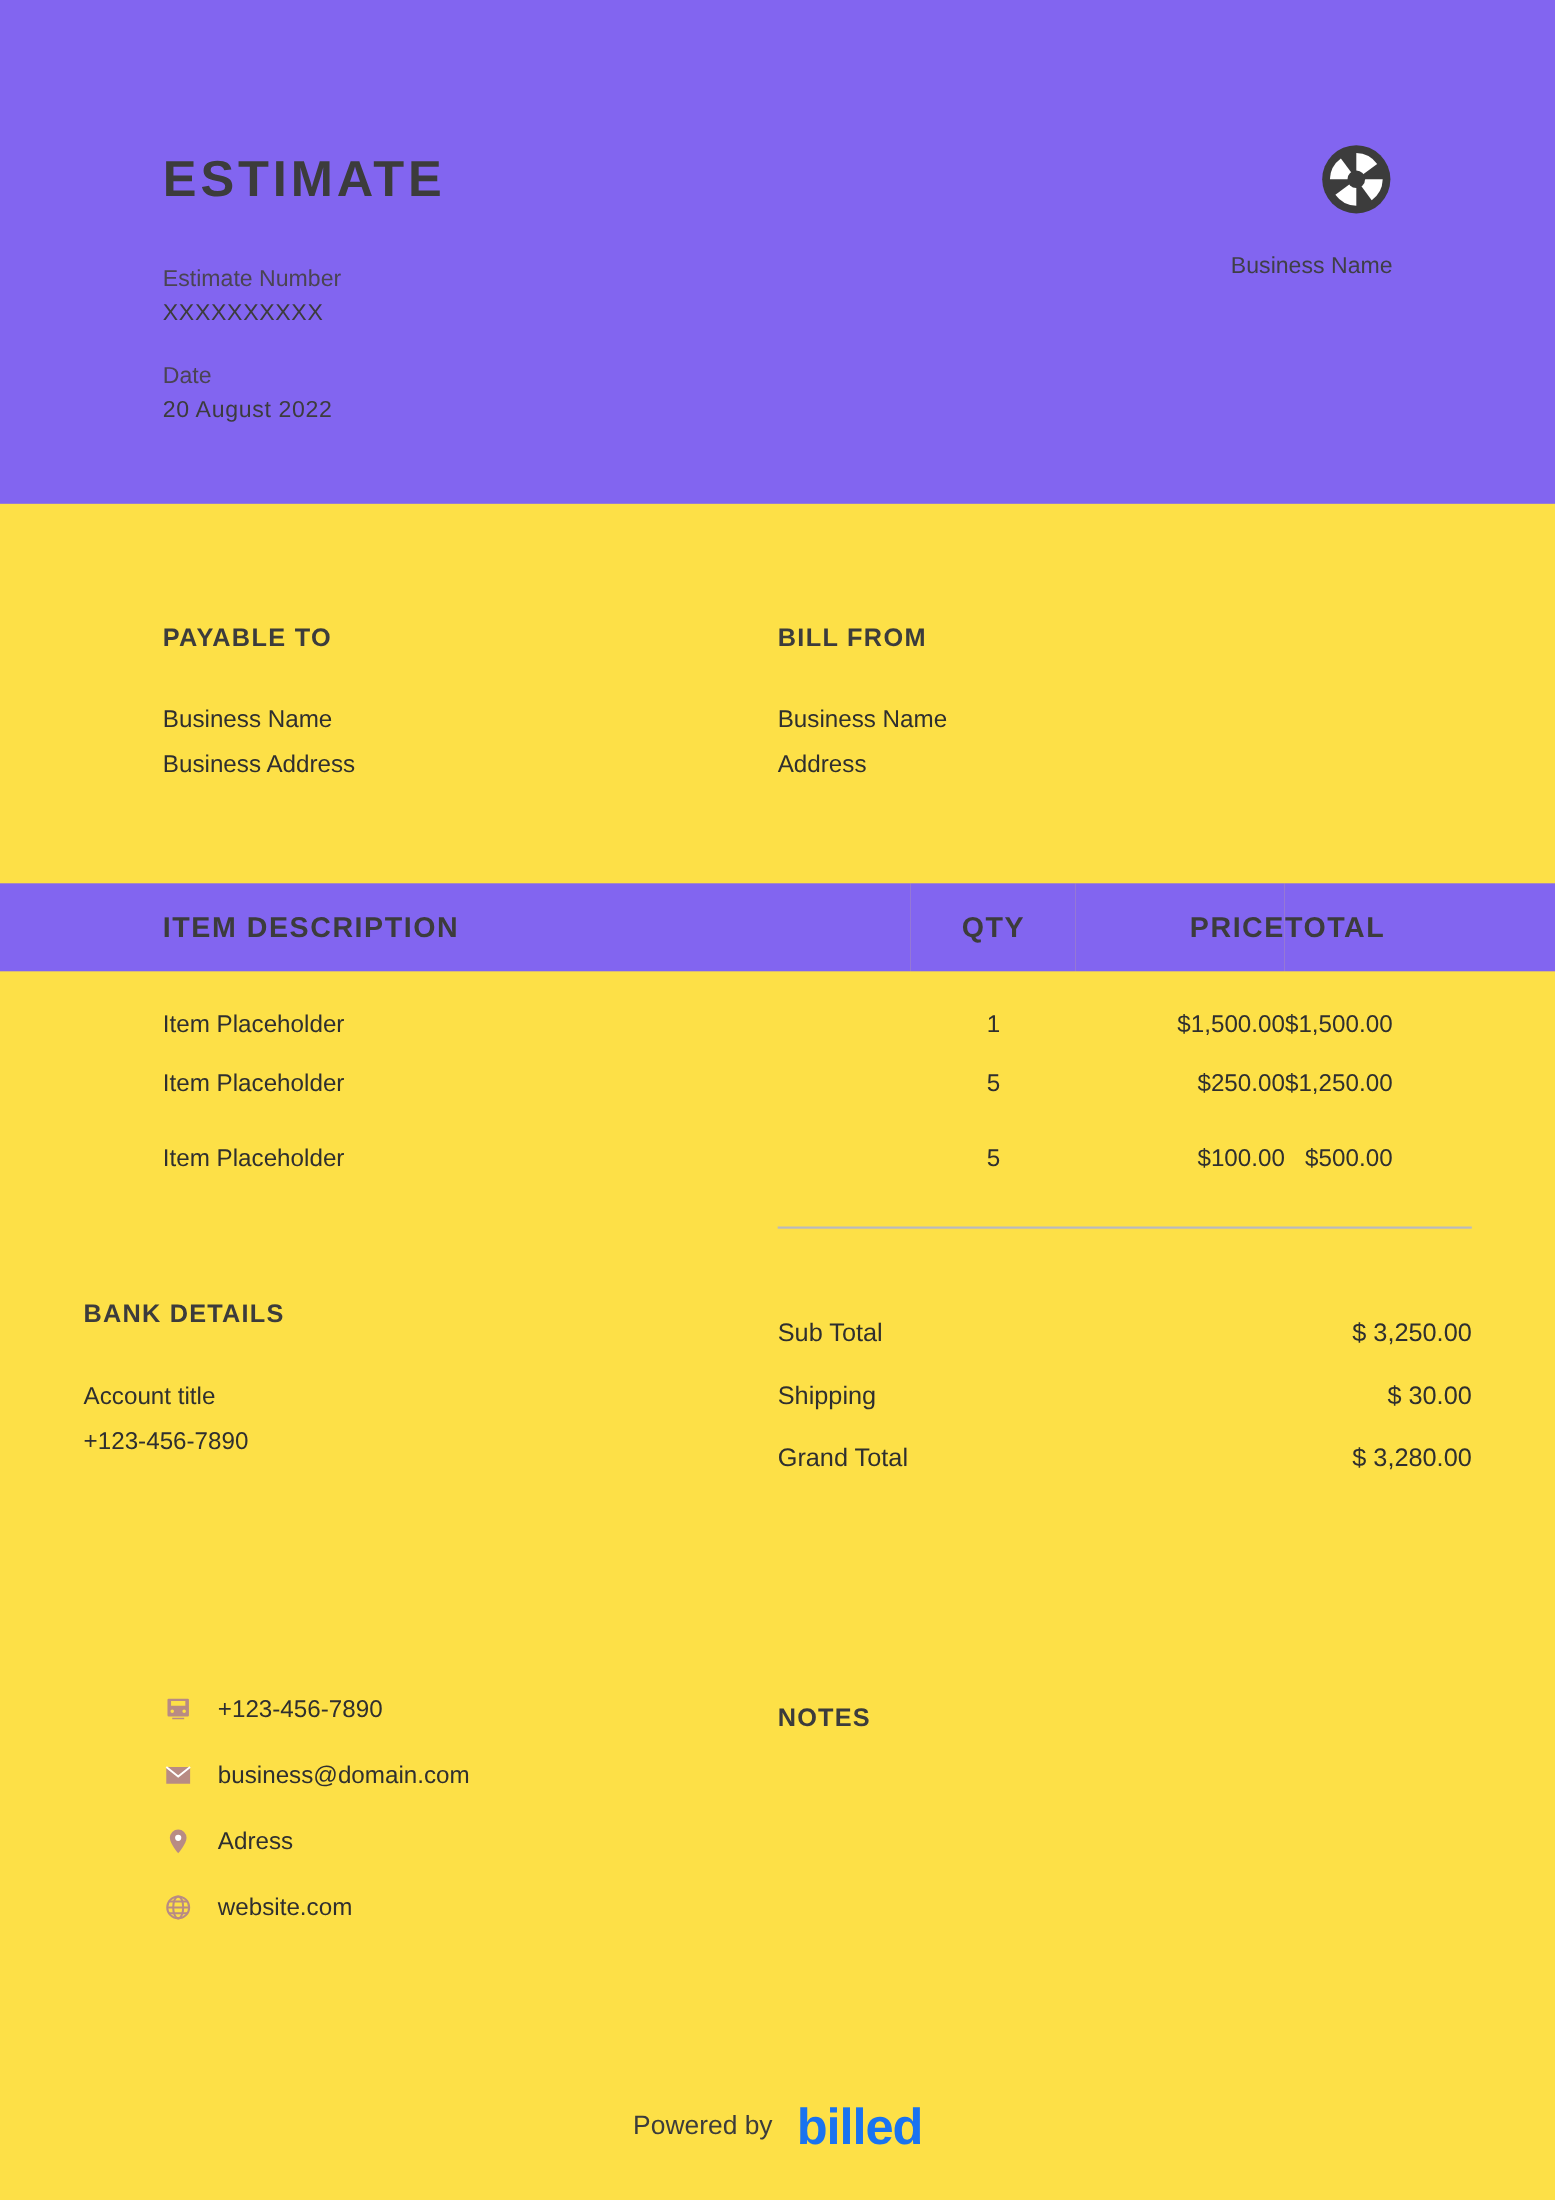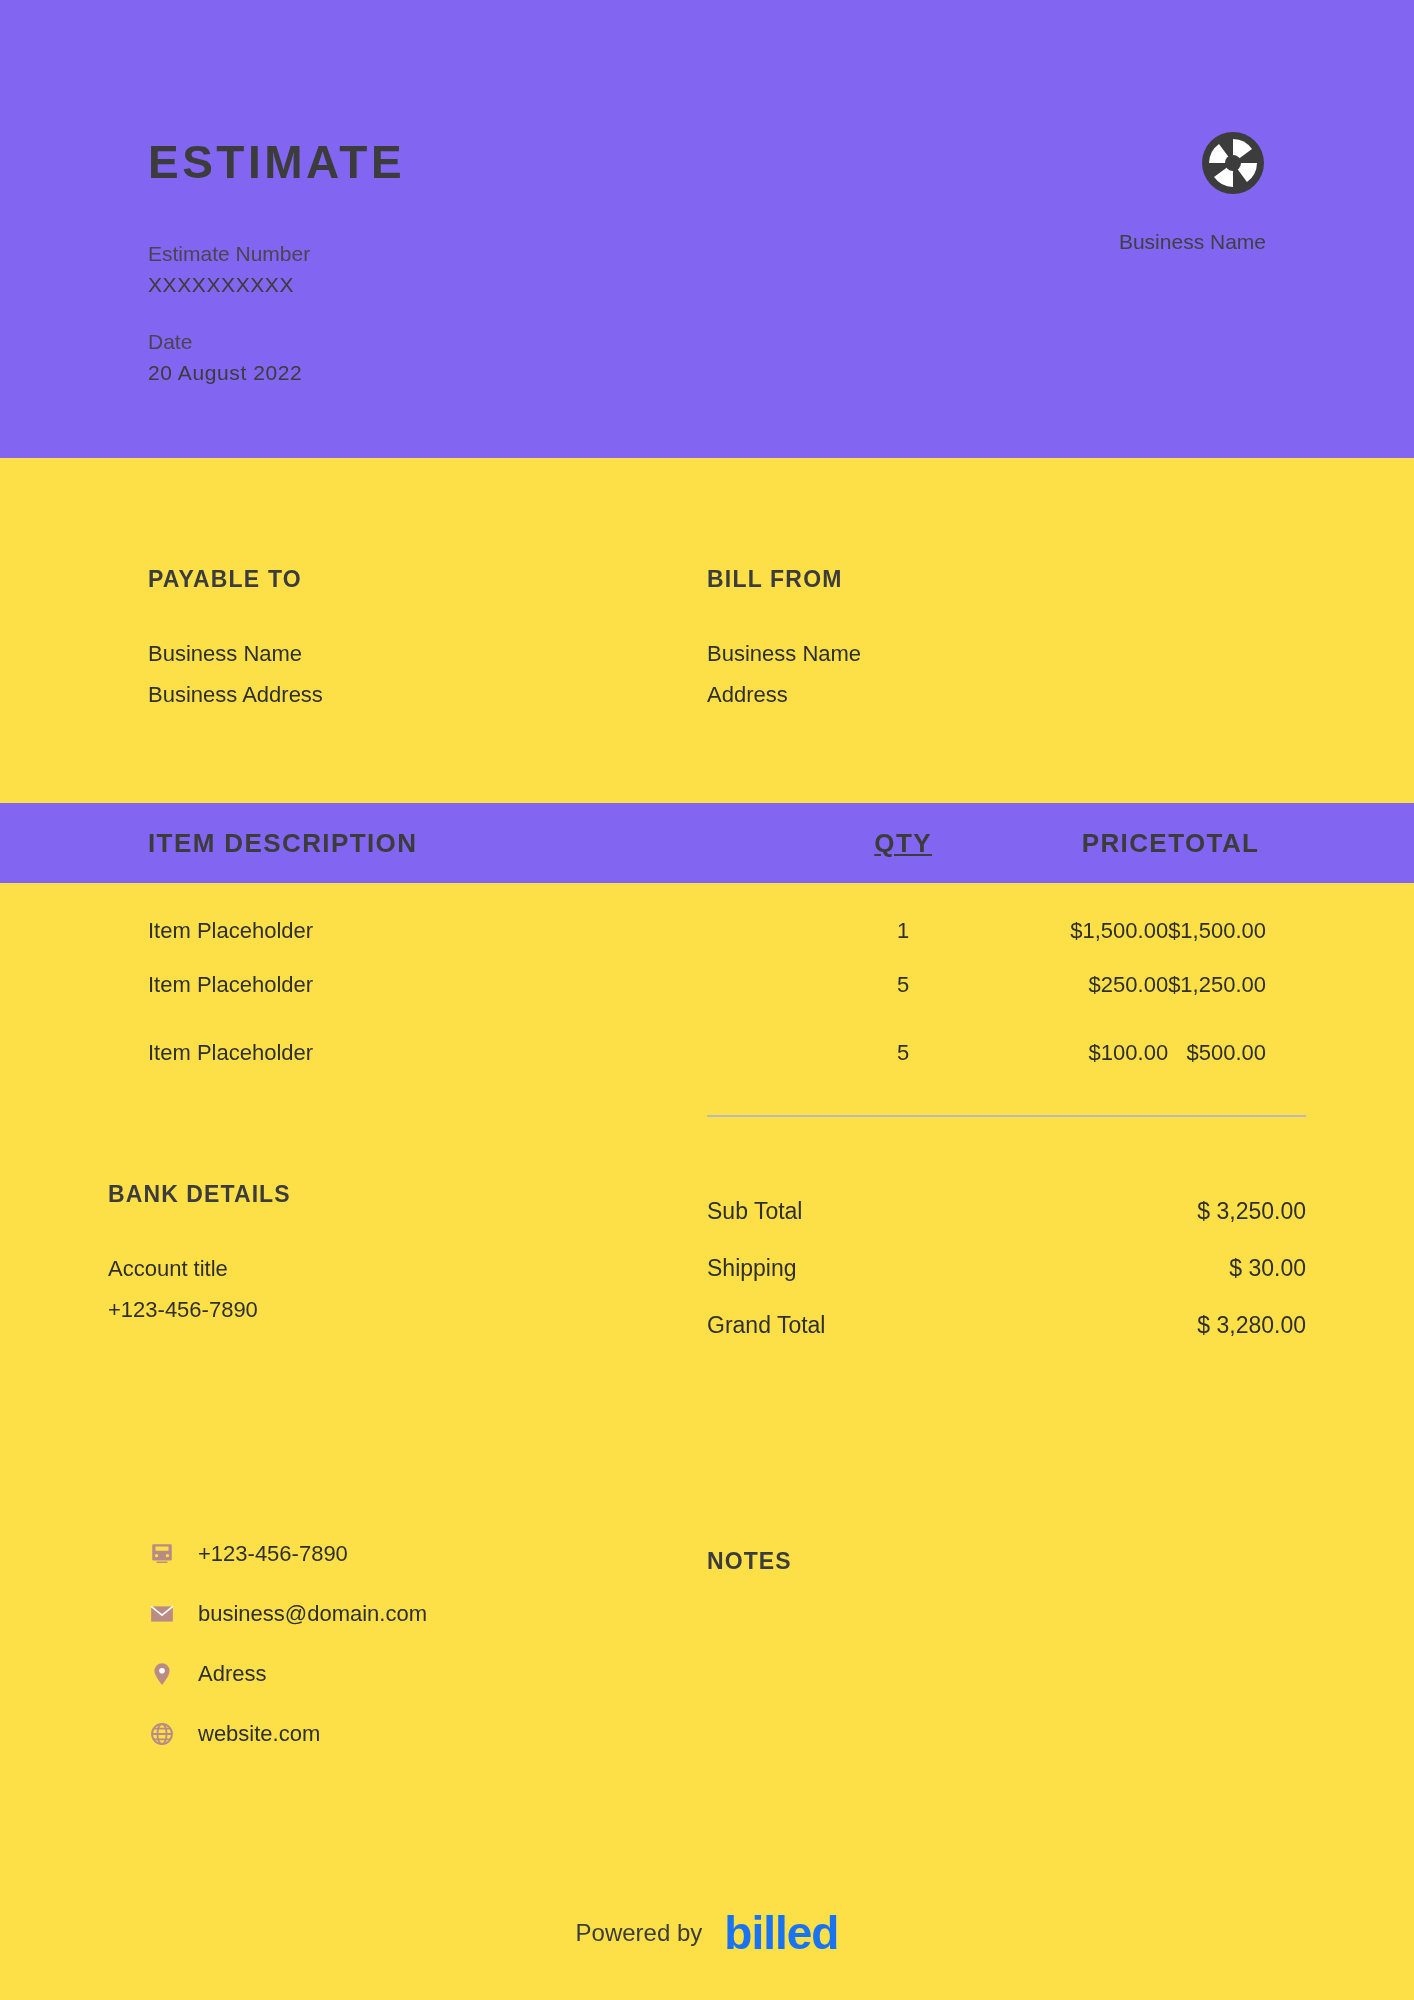--- a/index.html
+++ b/index.html
@@ -89,40 +89,40 @@
   table.items thead th {
     background: #8265f0;
     color: #3c3c3c;
     font-size: 26px;
     font-weight: bold;
     letter-spacing: 1.4px;
     height: 80px;
     vertical-align: middle;
   }
   th.c-desc { text-align: left;  padding-left: 148px; }
-  th.c-qty  { width: 150px; text-decoration: underline; }
+  th.c-qty  { width: 150px; }
   th.c-price{ text-align: right; width: 190px; }
   th.c-total{ text-align: left; width: 190px; padding-right: 148px; }
 
   table.items tbody td {
     font-size: 22px;
     color: #2f2f2f;
     height: 68px;
     vertical-align: middle;
   }
   table.items tbody tr:first-child td { padding-top: 28px; }
   td.c-desc { text-align: left;  padding-left: 148px; }
   td.c-qty  { text-align: center; }
   td.c-price{ text-align: right; }
   td.c-total{ text-align: right; padding-right: 148px; }
 
   
   .lower {
     display: flex;
-    padding: 0 108px;
+    padding: 0 76px;
     margin-top: 28px;
   }
   .lower-left { width: 50%; padding-right: 60px; }
   .lower-right { width: 50%; }
 
   .totals-rule {
     height: 2px;
     background: #b9b9c0;
     margin-bottom: 66px;
   }

